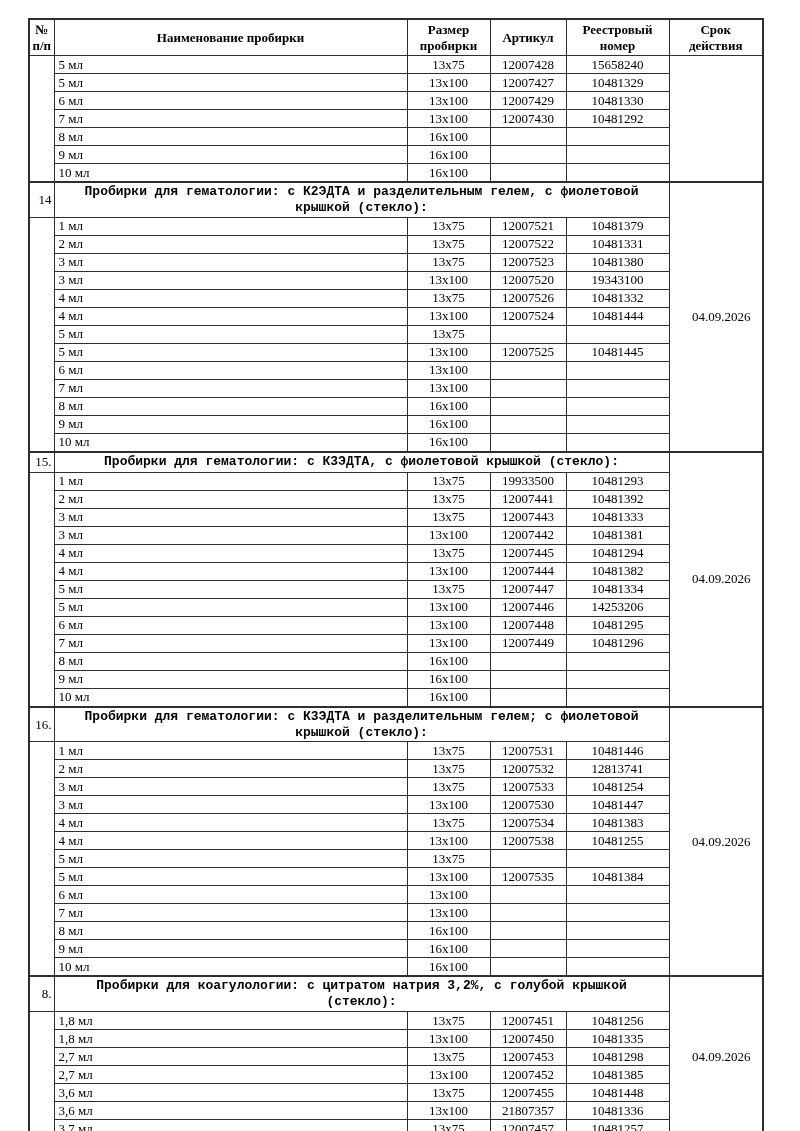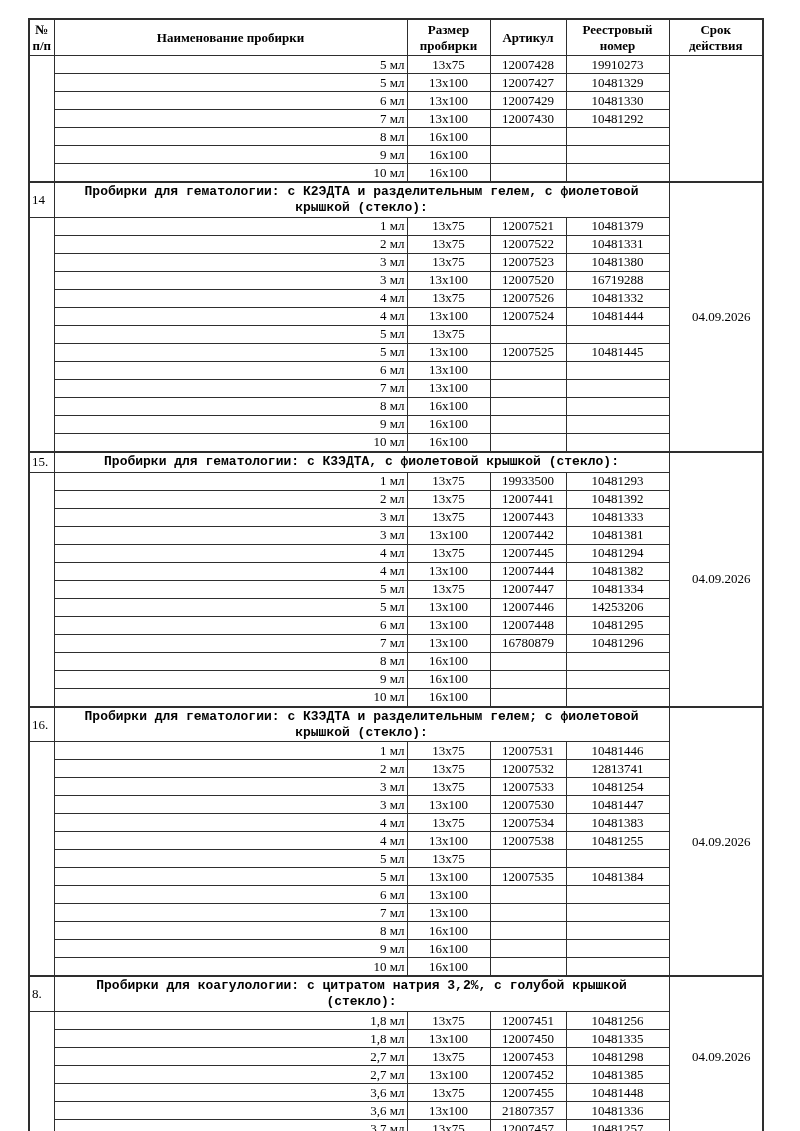--- a/index.html
+++ b/index.html
@@ -31,23 +31,23 @@
   th {
     font-weight: bold;
     text-align: center;
     vertical-align: middle;
     padding: 1px 2px;
     height: 33px;
   }
   th.two-line { white-space: pre-line; }
   td { padding: 0 2px; vertical-align: middle; }
   tr.data-row td { height: 17px; }
-  td.name { text-align: right; padding-left: 20px; }
+  td.name { text-align: left; padding-left: 4px; }
   td.c { text-align: center; }
-  td.num { text-align: left; }
+  td.num { text-align: right; }
   tr.sec > td { border-top-width: 2px; }
   td.sec-title {
     font-weight: bold;
     text-align: center;
     padding: 1px 24px;
     font-family: Liberation Mono, monospace;
   }
   tr.sec-single td { height: 17px; }
   td.validity { text-align: center; vertical-align: middle; padding-left: 13px; }
 </style>
@@ -77,21 +77,21 @@
         <th class="two-line">Срок
 действия</th>
       </tr>
     </thead>
     <tbody id="tbody">
         <tr class="data-row">
           <td class="num" rowspan="7"></td>
           <td class="name">5 мл</td>
           <td class="c">13x75</td>
           <td class="c">12007428</td>
-          <td class="c">19910273</td>
+          <td class="c">15658240</td>
           <td class="validity" rowspan="7"></td>
         </tr>
         <tr class="data-row">
           <td class="name">5 мл</td>
           <td class="c">13x100</td>
           <td class="c">12007427</td>
           <td class="c">10481329</td>
         </tr>
         <tr class="data-row">
           <td class="name">6 мл</td>
@@ -144,21 +144,21 @@
         <tr class="data-row">
           <td class="name">3 мл</td>
           <td class="c">13x75</td>
           <td class="c">12007523</td>
           <td class="c">10481380</td>
         </tr>
         <tr class="data-row">
           <td class="name">3 мл</td>
           <td class="c">13x100</td>
           <td class="c">12007520</td>
-          <td class="c">16719288</td>
+          <td class="c">19343100</td>
         </tr>
         <tr class="data-row">
           <td class="name">4 мл</td>
           <td class="c">13x75</td>
           <td class="c">12007526</td>
           <td class="c">10481332</td>
         </tr>
         <tr class="data-row">
           <td class="name">4 мл</td>
           <td class="c">13x100</td>
@@ -263,21 +263,21 @@
         </tr>
         <tr class="data-row">
           <td class="name">6 мл</td>
           <td class="c">13x100</td>
           <td class="c">12007448</td>
           <td class="c">10481295</td>
         </tr>
         <tr class="data-row">
           <td class="name">7 мл</td>
           <td class="c">13x100</td>
-          <td class="c">16780879</td>
+          <td class="c">12007449</td>
           <td class="c">10481296</td>
         </tr>
         <tr class="data-row">
           <td class="name">8 мл</td>
           <td class="c">16x100</td>
           <td class="c"></td>
           <td class="c"></td>
         </tr>
         <tr class="data-row">
           <td class="name">9 мл</td>

